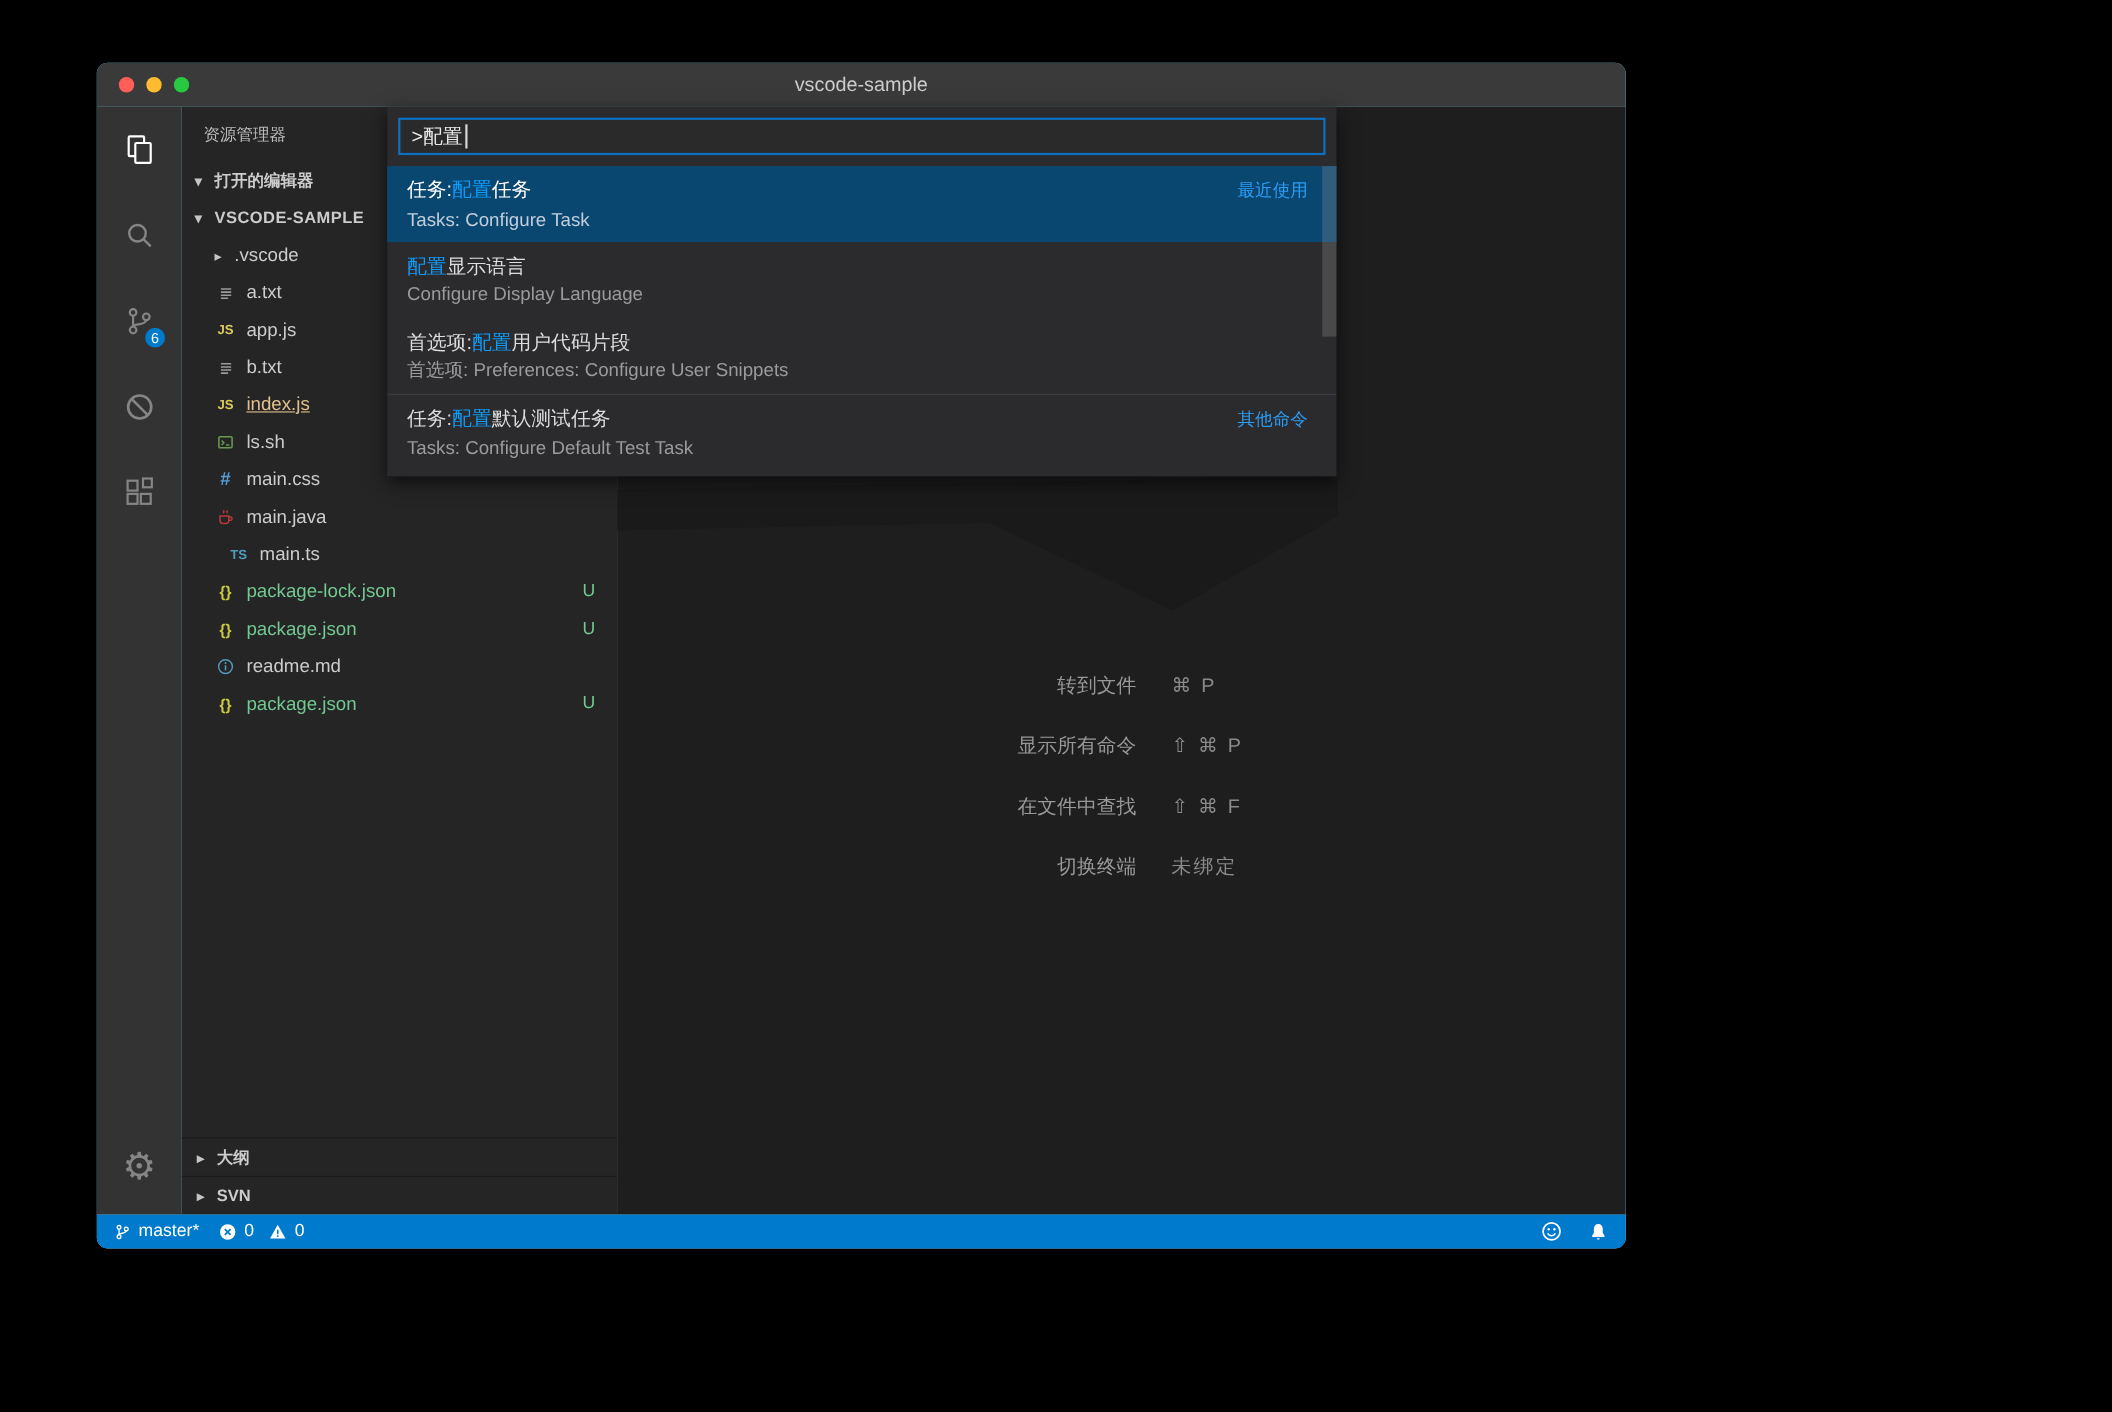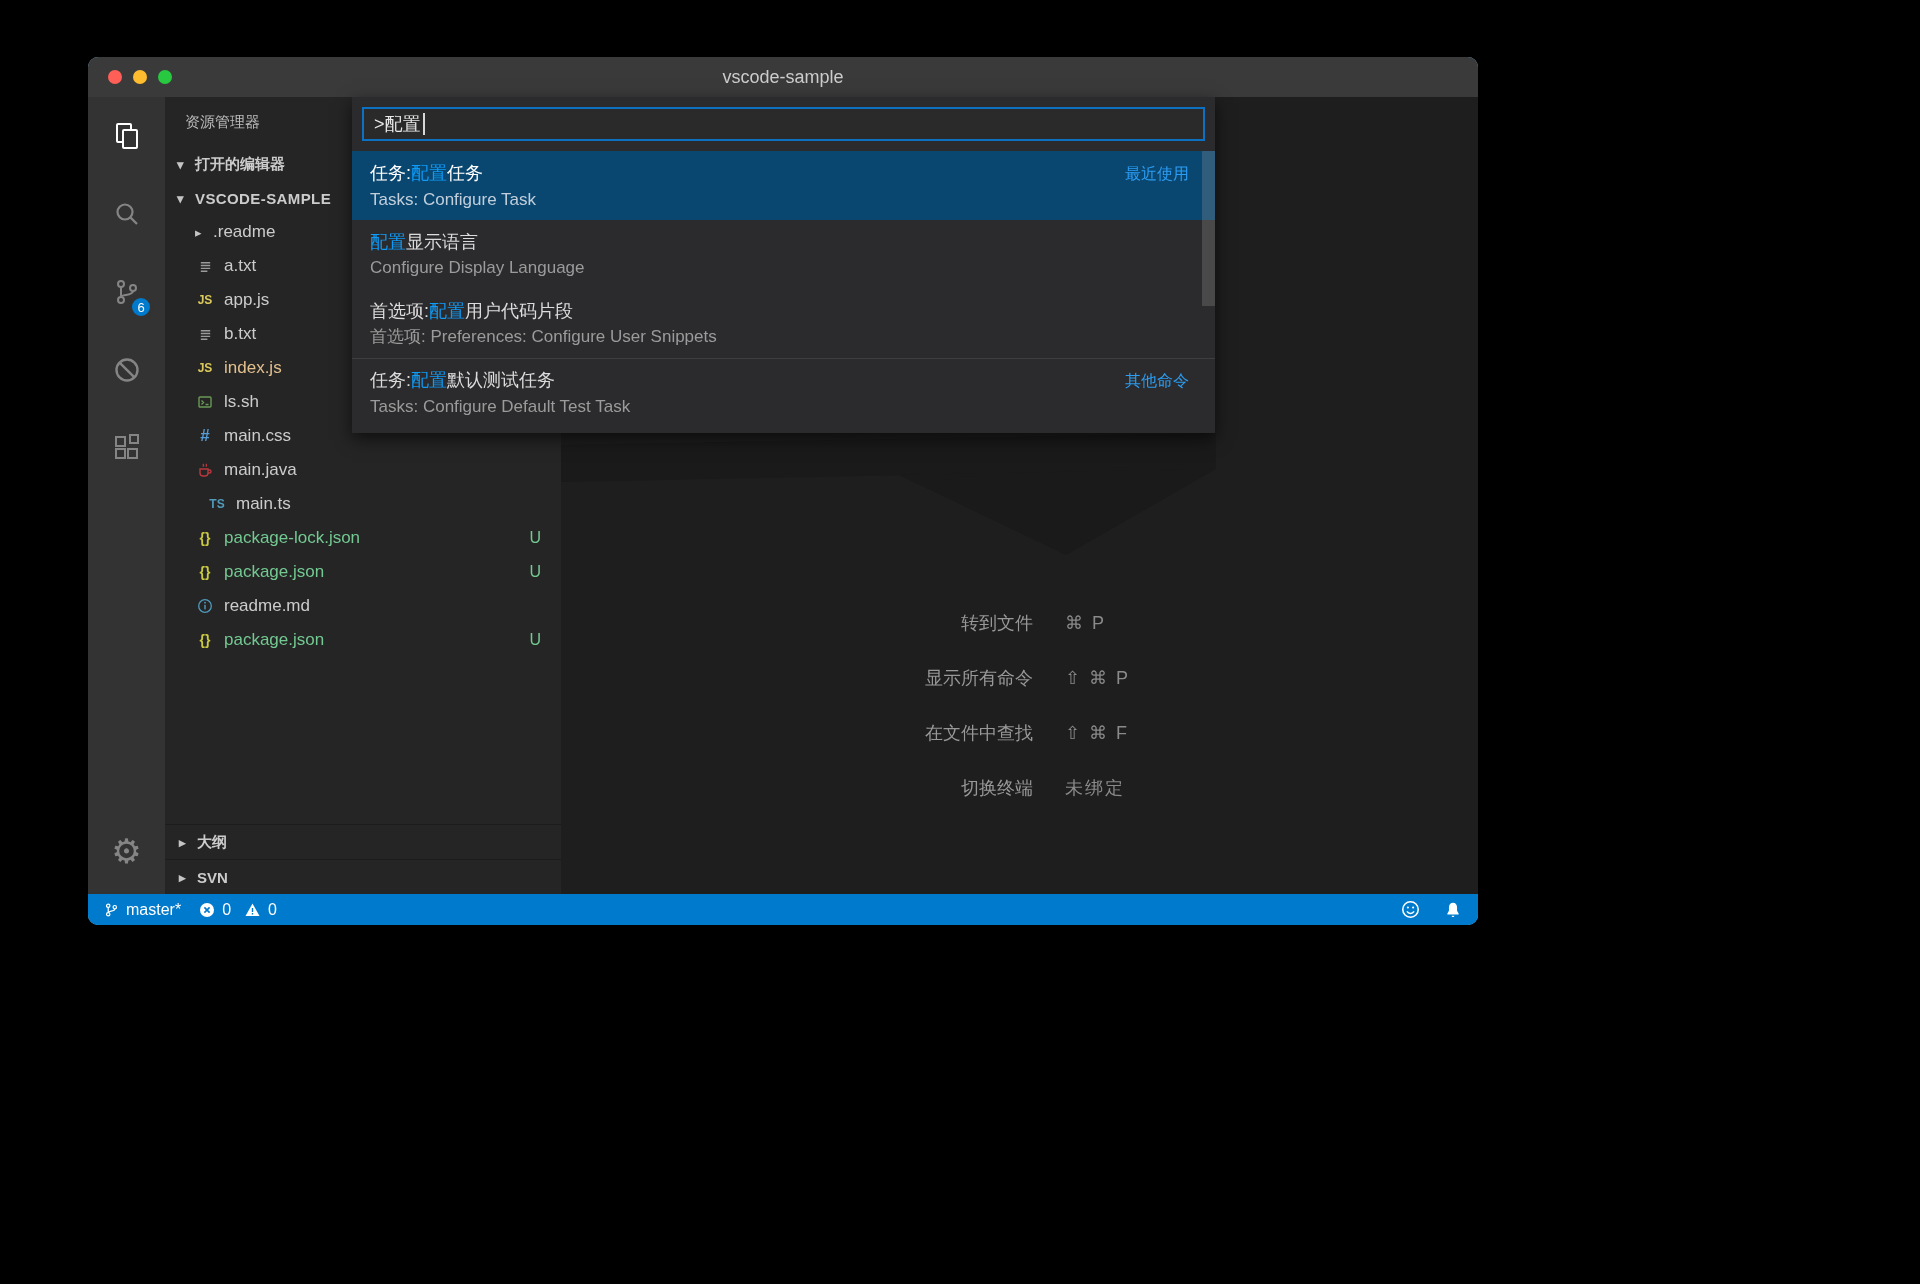--- a/index.html
+++ b/index.html
@@ -1,18 +1,18 @@
 <!DOCTYPE html>
 <html><head>
 <meta charset="utf-8">
 <style>
   * { margin:0; padding:0; box-sizing:border-box; }
   html,body { width:1920px; height:1284px; background:#000; overflow:hidden;
               font-family:"Liberation Sans", sans-serif; }
-  .window { position:absolute; left:88px; top:57px; width:1390px; height:868px;
+  .window { position:absolute; left:88px; top:57px; width:1390px; height:1078px;
             background:#7dd3fc; border-radius:10px; overflow:hidden;
             display:flex; flex-direction:column; box-shadow:0 25px 70px rgba(0,0,0,.65); }
 
   
   .titlebar { height:40px; background:#3a3a3a; position:relative; flex-shrink:0;
               display:flex; align-items:center; justify-content:center;
               color:#cccccc; font-size:18px; }
   .lights { position:absolute; left:20px; top:0; height:100%; display:flex; align-items:center; gap:11px; }
   .light { width:14px; height:14px; border-radius:50%; }
   .light.red{ background:#ff5f57; } .light.yellow{ background:#febc2e; } .light.green{ background:#28c840; }
@@ -36,21 +36,21 @@
   .sb-header { height:50px; display:flex; align-items:center; padding-left:20px; font-size:15px; color:#bcbcbc; }
   .row { height:34px; display:flex; align-items:center; font-size:17px; white-space:nowrap; }
   .section-row { padding-left:12px; font-weight:700; font-size:15px; }
   .project-row .name { letter-spacing:.4px; }
   .tree-row { padding-left:30px; }
   .twisty { width:18px; font-size:13px; color:#c5c5c5; flex-shrink:0; }
   .ficon { width:20px; margin-right:9px; display:flex; align-items:center; justify-content:center;
            font-weight:bold; font-size:12px; flex-shrink:0; }
   .i-js { color:#dcc95c; } .i-ts { color:#519aba;margin-left:12px; }
   .i-css { color:#569cd6; font-size:17px; } .i-json { color:#cbcb41; font-size:14px; }
-  .gold  .name { color:#e2c08d; }
+  .gold  .name { color:#e2c08d;text-decoration:underline; }
   .green .name { color:#73c991; }
   .u-badge { margin-left:auto; margin-right:20px; color:#73c991; font-size:16px; }
   .sb-bottom { position:absolute; bottom:0; left:0; right:0; }
   .panel-row { height:35px; display:flex; align-items:center; padding-left:14px;
                font-size:15px; font-weight:700; border-top:1px solid #1c1c1d; }
 
   
   .editor { flex:1; position:relative; background:#1e1e1e; overflow:hidden; }
   .logo-wm { position:absolute; left:0; top:330px; }
   .wm { position:absolute; left:0; top:498px; width:100%; }
@@ -158,21 +158,21 @@
         <span class="twisty">▾</span>
         <span class="name">打开的编辑器</span>
       </div>
       <div class="row section-row project-row">
         <span class="twisty">▾</span>
         <span class="name">VSCODE-SAMPLE</span>
       </div>
 
       <div class="row tree-row">
         <span class="twisty">▸</span>
-        <span class="name">.readme</span>
+        <span class="name">.vscode</span>
       </div>
 
       <div class="row tree-row">
         <span class="ficon">
           <svg width="15" height="15" viewBox="0 0 16 16" stroke="#9b9b9b" stroke-width="1.5">
               <path d="M3 4h10M3 7h10M3 10h10M3 13h7"></path>
             </svg>
         </span>
         <span class="name">a.txt</span>
       </div>

